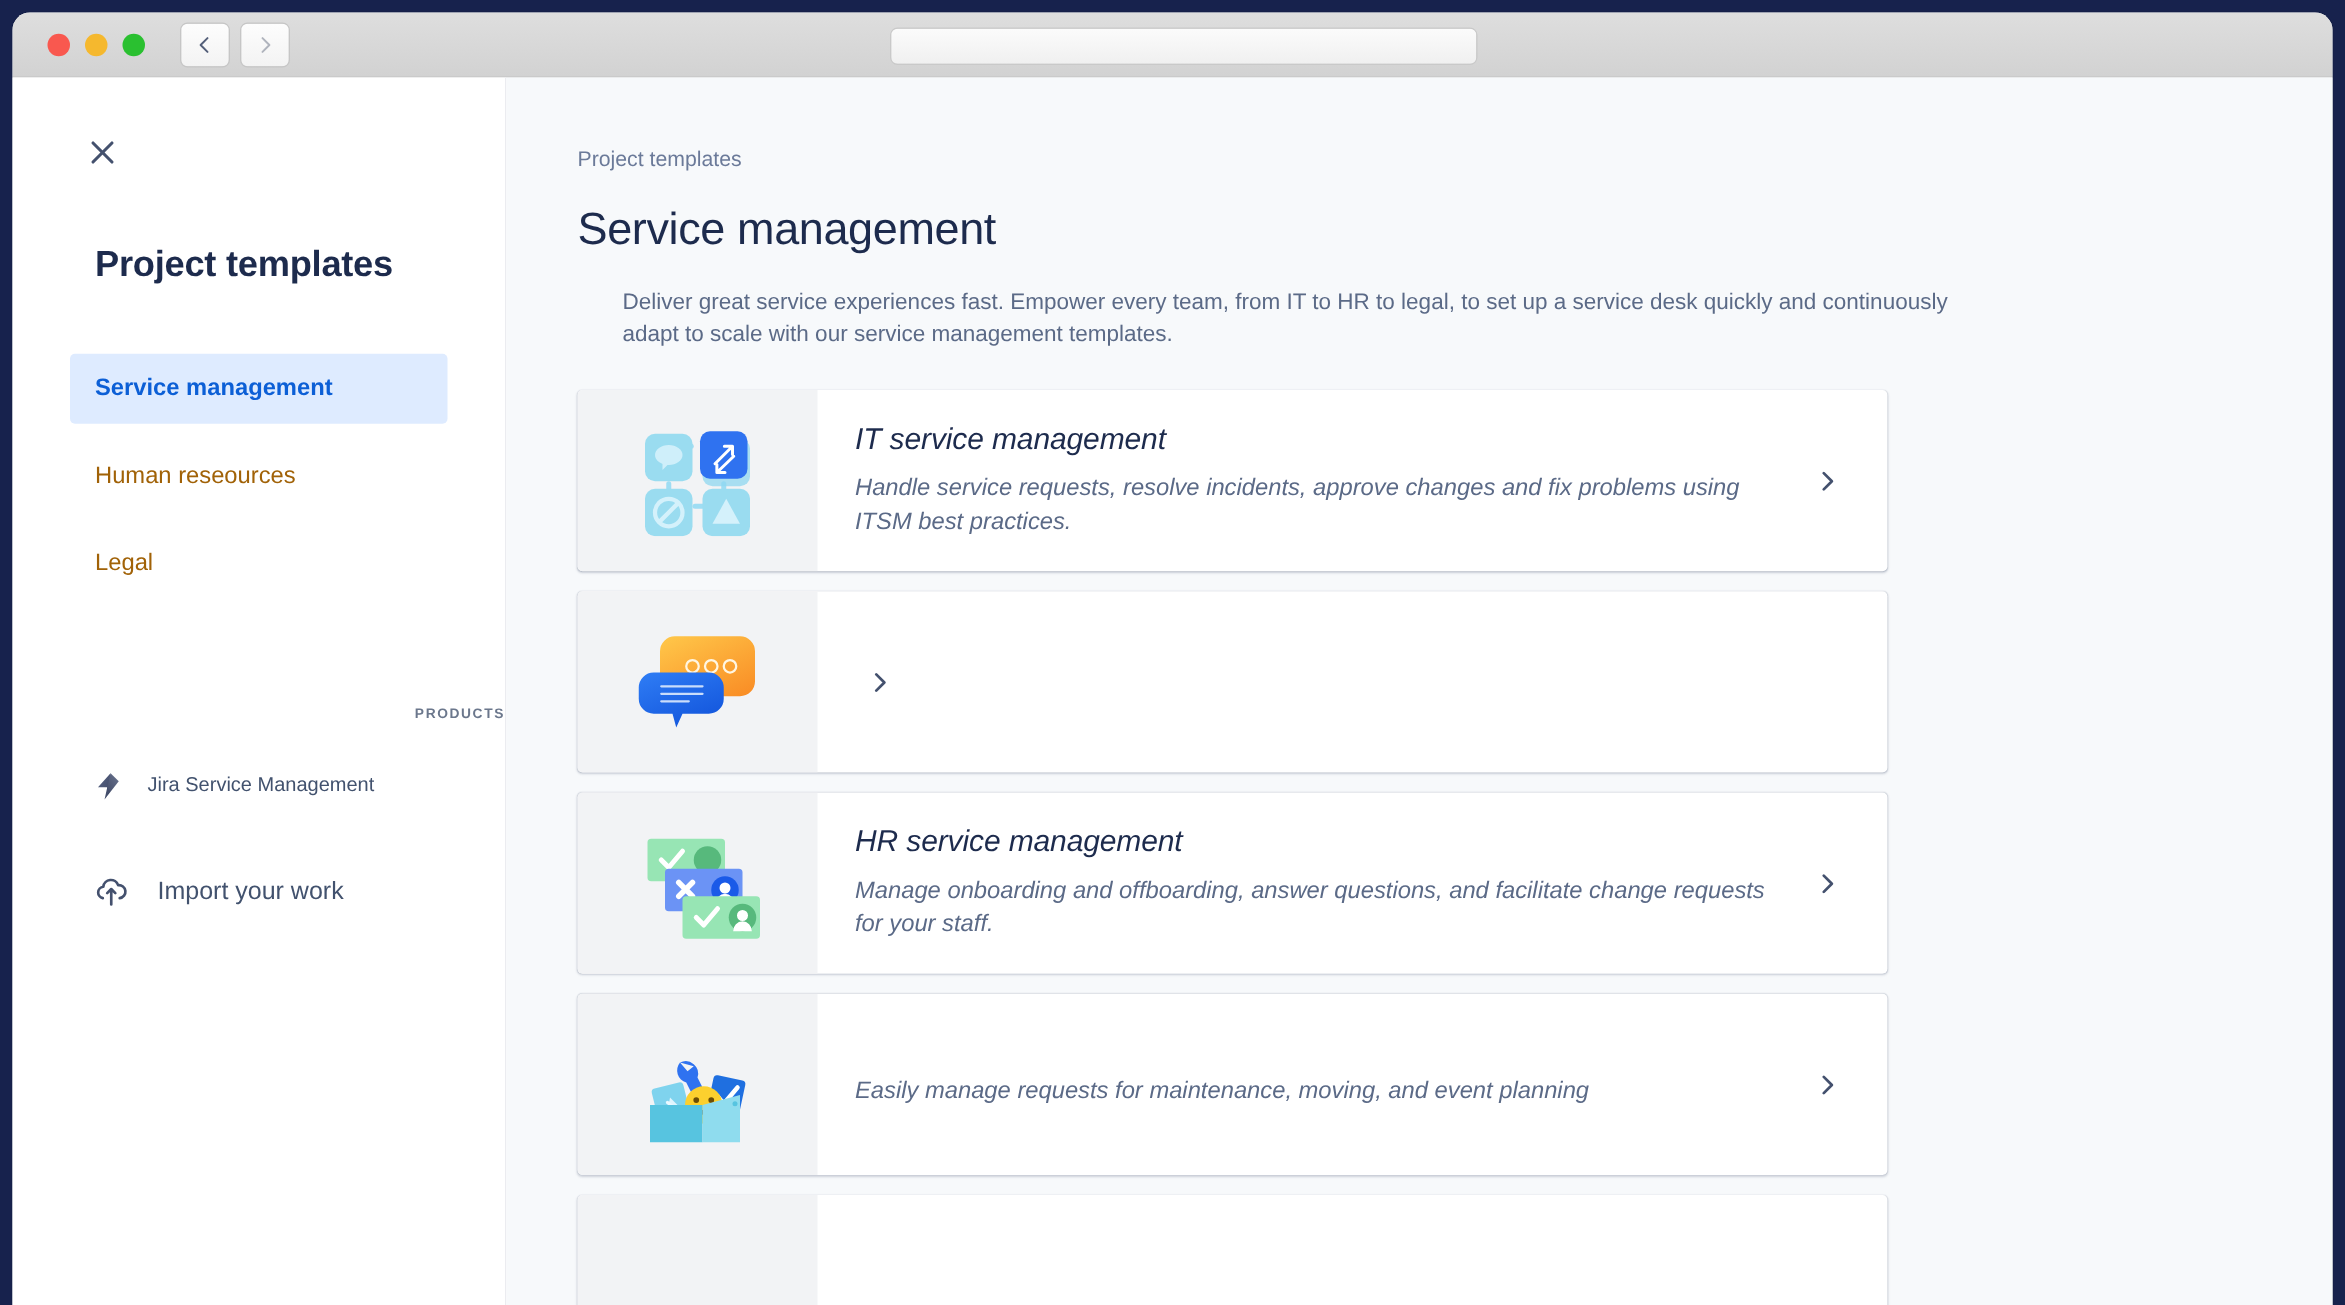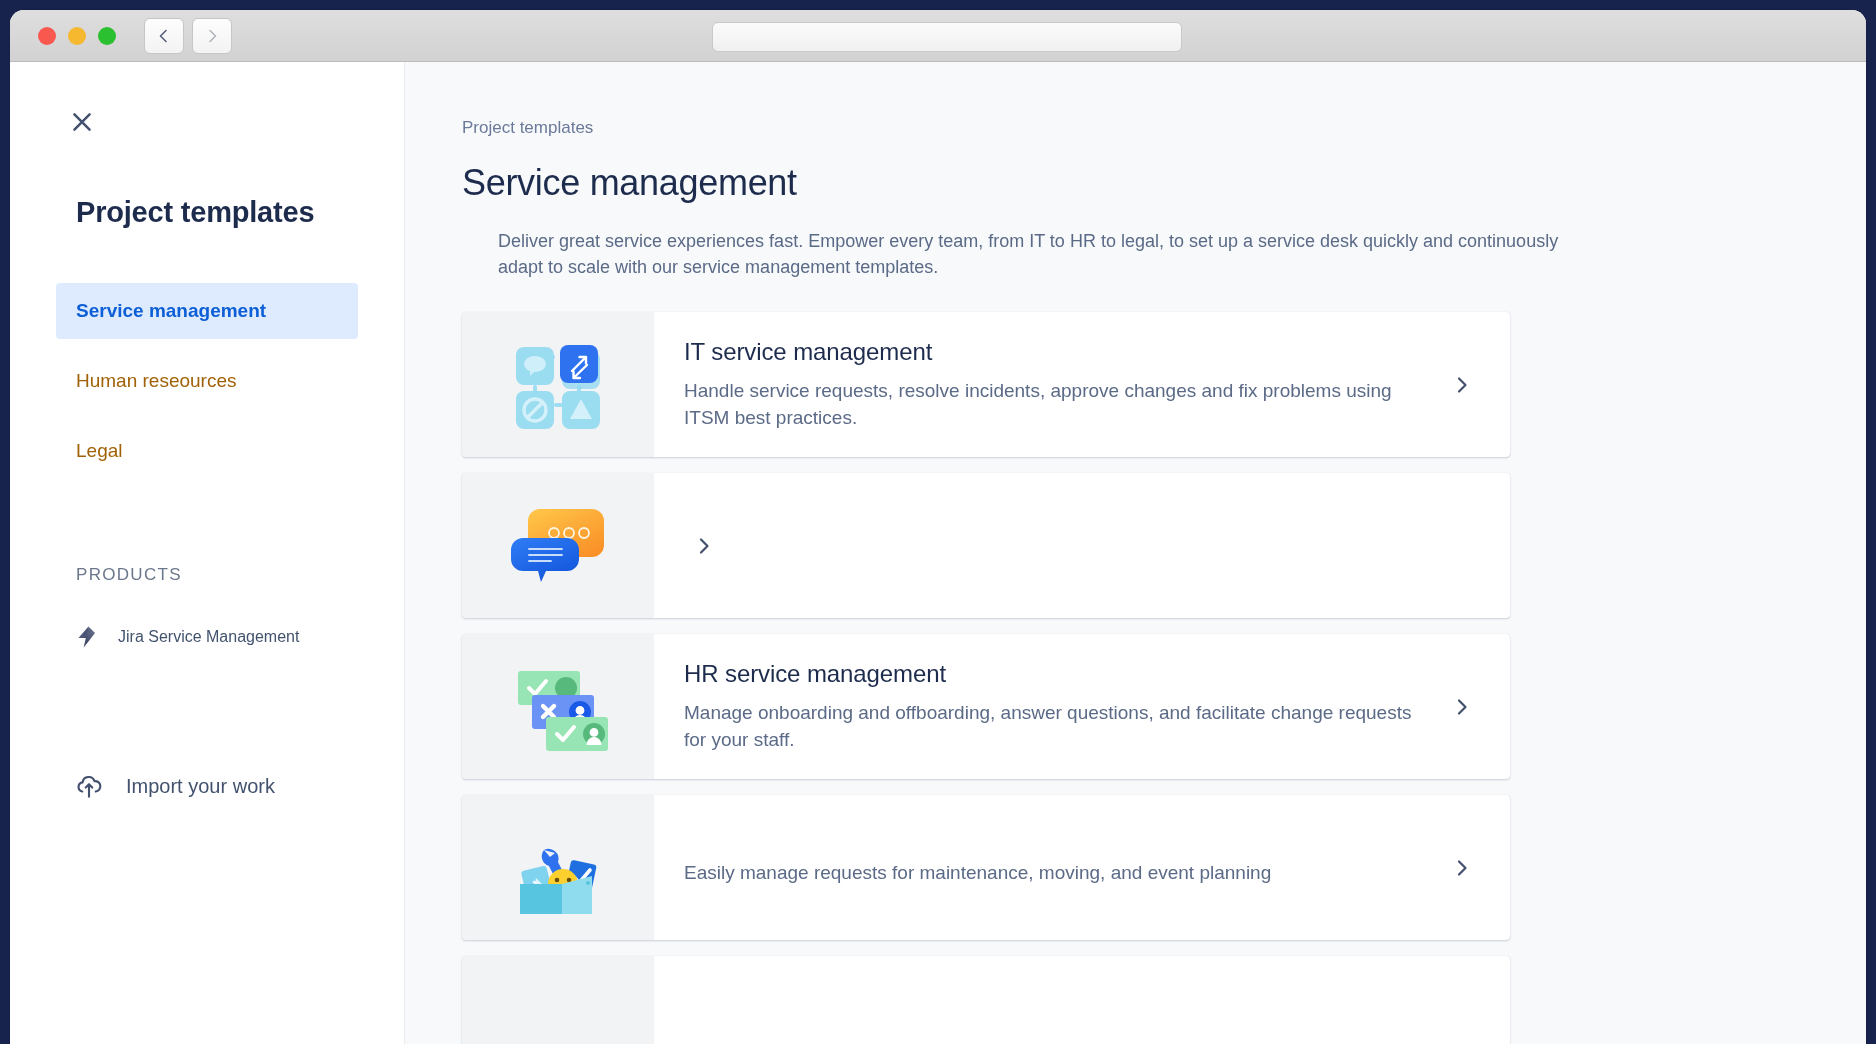--- a/index.html
+++ b/index.html
@@ -111,35 +111,36 @@
     margin-bottom: 14px;
   }
   .nav-item.active {
     background: #deebff;
     color: #0c5fd6;
     font-weight: 600;
   }
 
   #products-label {
     margin: 86px 0 0 66px;
-    font-size: 17px;
-    font-weight: 400;
+    font-size: 11px;
+    font-weight: 700;
     letter-spacing: 1.3px;
     color: #6b778c;
+    text-align: right;
   }
   #product-item {
     display: flex; align-items: center; gap: 16px;
     margin: 38px 0 0 64px;
     cursor: pointer;
   }
   #product-item .label { font-size: 16px; color: #42526e; }
 
   #import-item {
     display: flex; align-items: center; gap: 22px;
-    margin: 120px 0 0 64px;
+    margin: 55px 0 0 64px;
     cursor: pointer;
   }
   #import-item .label { font-size: 20px; color: #42526e; }
 
   
   #main {
     flex: 1;
     background: #f7f9fb;
     padding: 56px 0 0 57px;
     overflow: hidden;
@@ -167,20 +168,21 @@
   .tpl-card {
     display: flex;
     align-items: stretch;
     height: 145px;
     background: #ffffff;
     border-radius: 4px;
     margin-bottom: 16px;
     box-shadow: 0 1px 2px rgba(9,30,66,0.18), 0 0 1px rgba(9,30,66,0.14);
     overflow: hidden;
     cursor: pointer;
+    font-style: italic;
   }
   .tpl-icon-cell {
     width: 192px;
     flex: 0 0 192px;
     background: #f2f3f5;
     display: flex;
     align-items: center;
     justify-content: center;
   }
   .tpl-body {

